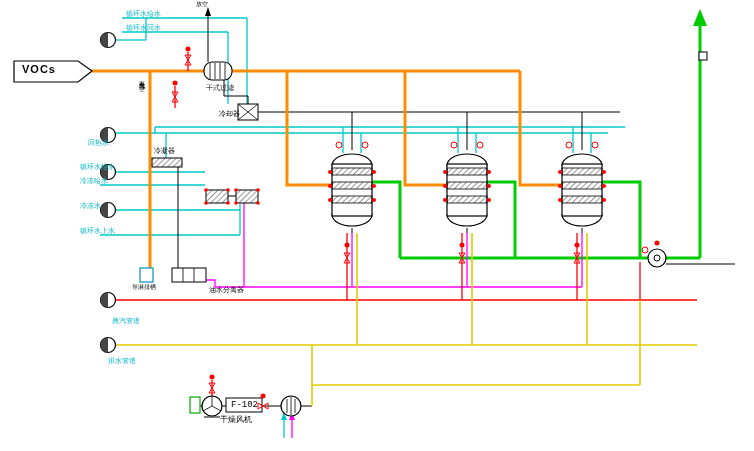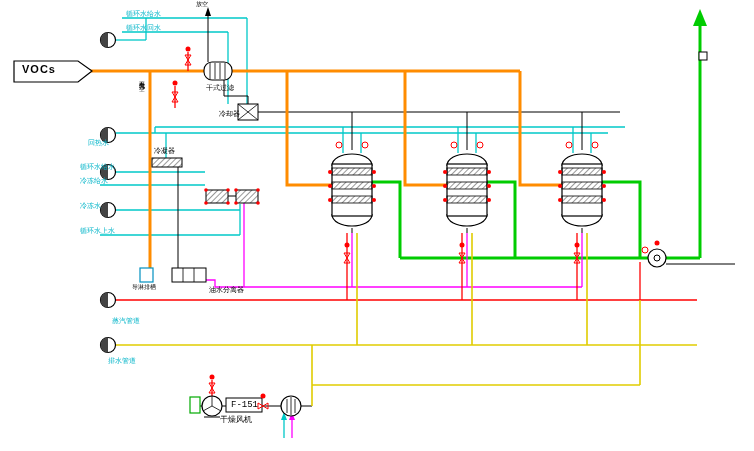--- a/index.html
+++ b/index.html
@@ -256,16 +256,16 @@
 <div class="lbl cy" style="left:108px;top:357px;">排水管道</div>
 
 <div class="lbl bk" style="left:206px;top:84px;">干式过滤</div>
 <div class="lbl bk" style="left:219px;top:110px;">冷却器</div>
 <div class="lbl bk" style="left:154px;top:147px;">冷凝器</div>
 <div class="lbl bk" style="left:209px;top:286px;">油水分离器</div>
 <div class="lbl bk6" style="left:132px;top:284px;">导淋排槽</div>
 <div class="lbl bk6" style="left:196px;top:1px;">放空</div>
 <div class="lbl bk6 vert" style="left:139px;top:76px;">不凝气排空</div>
 
-<div class="lbl tag" style="left:231px;top:401px;">F-151</div>
+<div class="lbl tag" style="left:231px;top:401px;">F-102</div>
 <div class="lbl bk" style="left:220px;top:416px;font-size:8px;">干燥风机</div>
 
 </div>
 
 </body></html>

